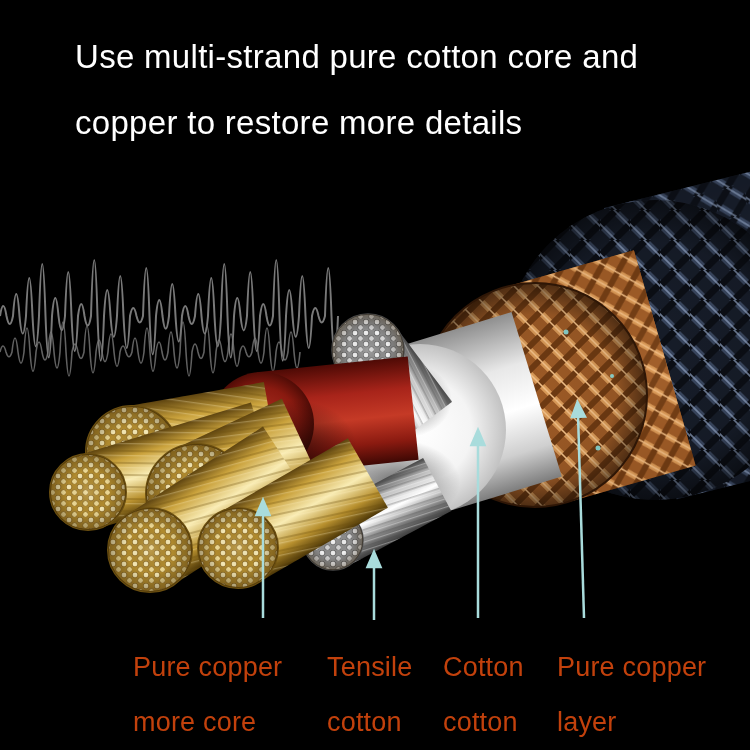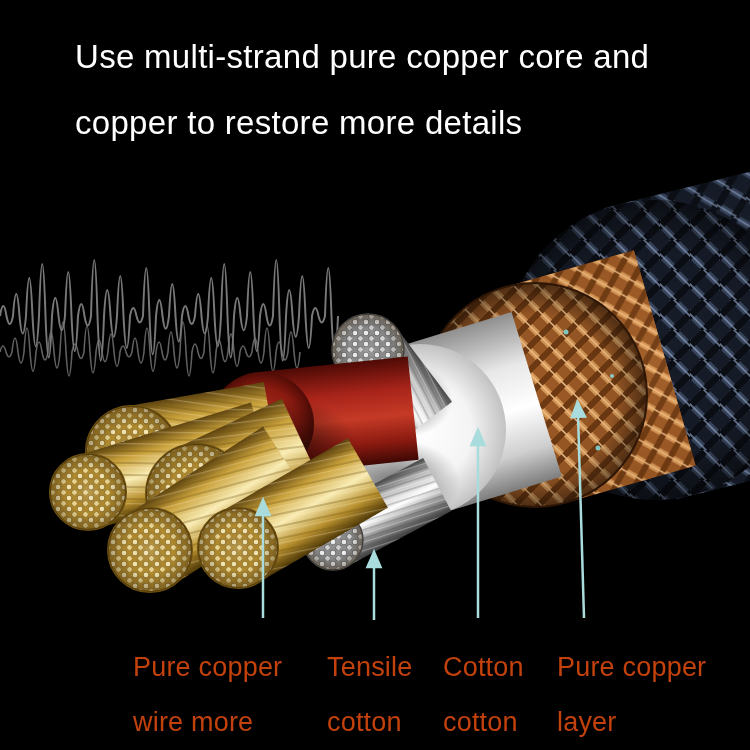--- a/index.html
+++ b/index.html
@@ -14,21 +14,21 @@
   .cl2{left:327px;top:640px}
   .cl3{left:443px;top:640px}
   .cl4{left:557px;top:640px}
 </style>
 </head>
 <body>
 
 <div class="stage">
 
   <header class="headline">
-    <div>Use multi-strand pure copper core and</div>
+    <div>Use multi-strand pure cotton core and</div>
     <div>copper to restore more details</div>
   </header>
 
   <svg class="illustration" viewBox="0 0 750 750">
     <defs>
       <linearGradient id="goldGrad" x1="0" y1="0" x2="0" y2="1">
         <stop offset="0" stop-color="#5e4410"></stop>
           <stop offset="0.22" stop-color="#caa23c"></stop>
         <stop offset="0.5" stop-color="#f9ecb4"></stop>
           <stop offset="0.78" stop-color="#b8902e"></stop>
@@ -250,21 +250,21 @@
       <g>
         <line x1="584" y1="618" x2="578" y2="414"></line>
           <polygon points="577.5,402 572,417 585,416.5"></polygon>
       </g>
     </g>
   </svg>
 
   <div>
     <div class="callout-label cl1">
       <div>Pure copper</div>
-      <div>wire more</div>
+      <div>more core</div>
     </div>
     <div class="callout-label cl2">
       <div>Tensile</div>
       <div>cotton</div>
     </div>
     <div class="callout-label cl3">
       <div>Cotton</div>
       <div>cotton</div>
     </div>
     <div class="callout-label cl4">

